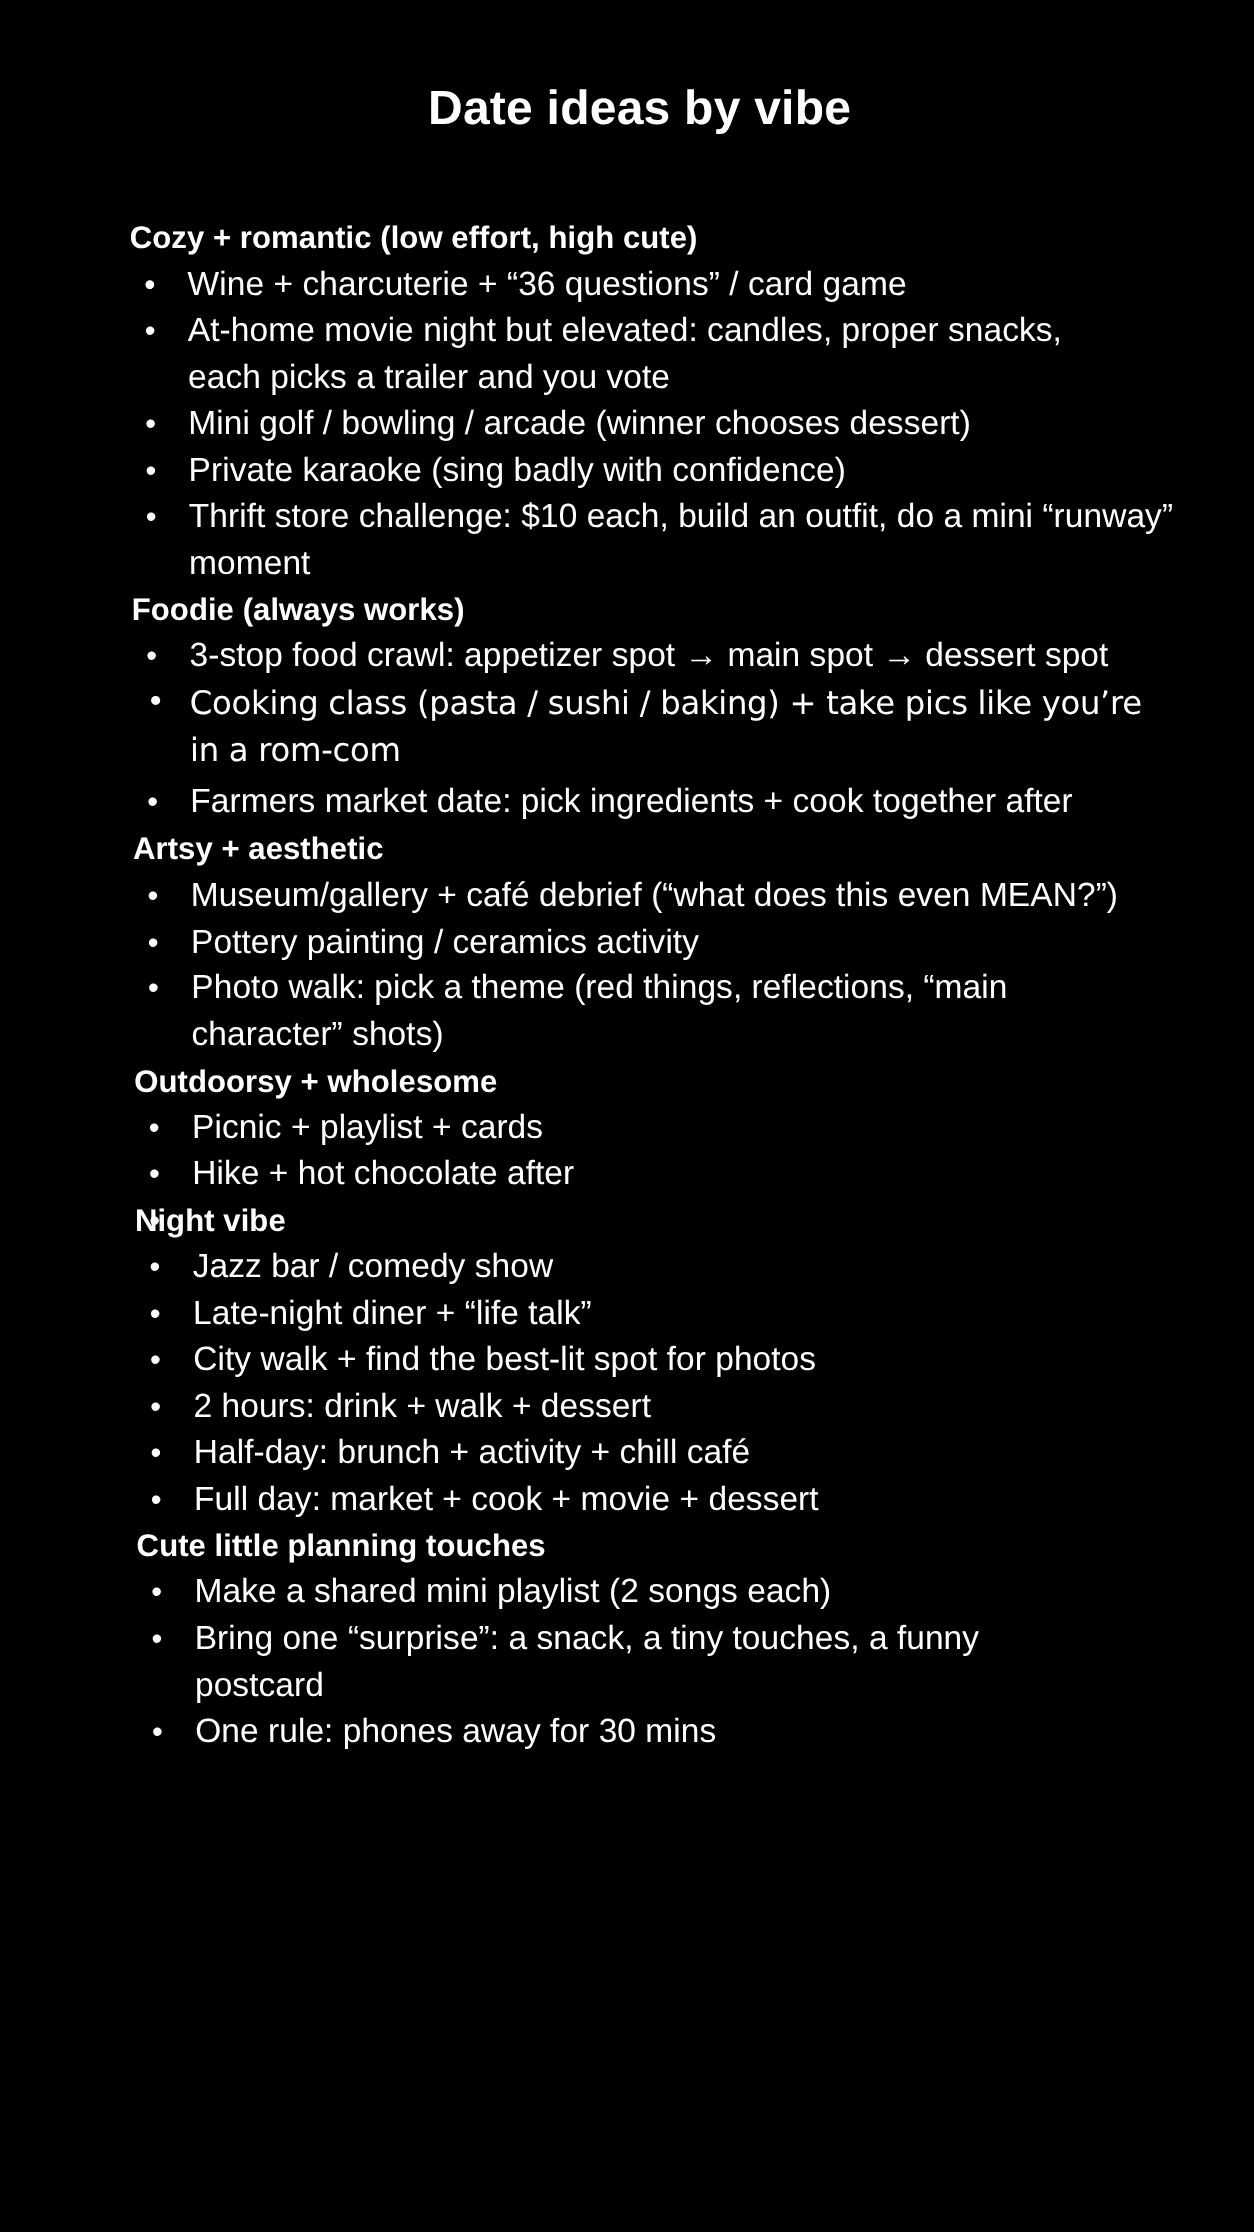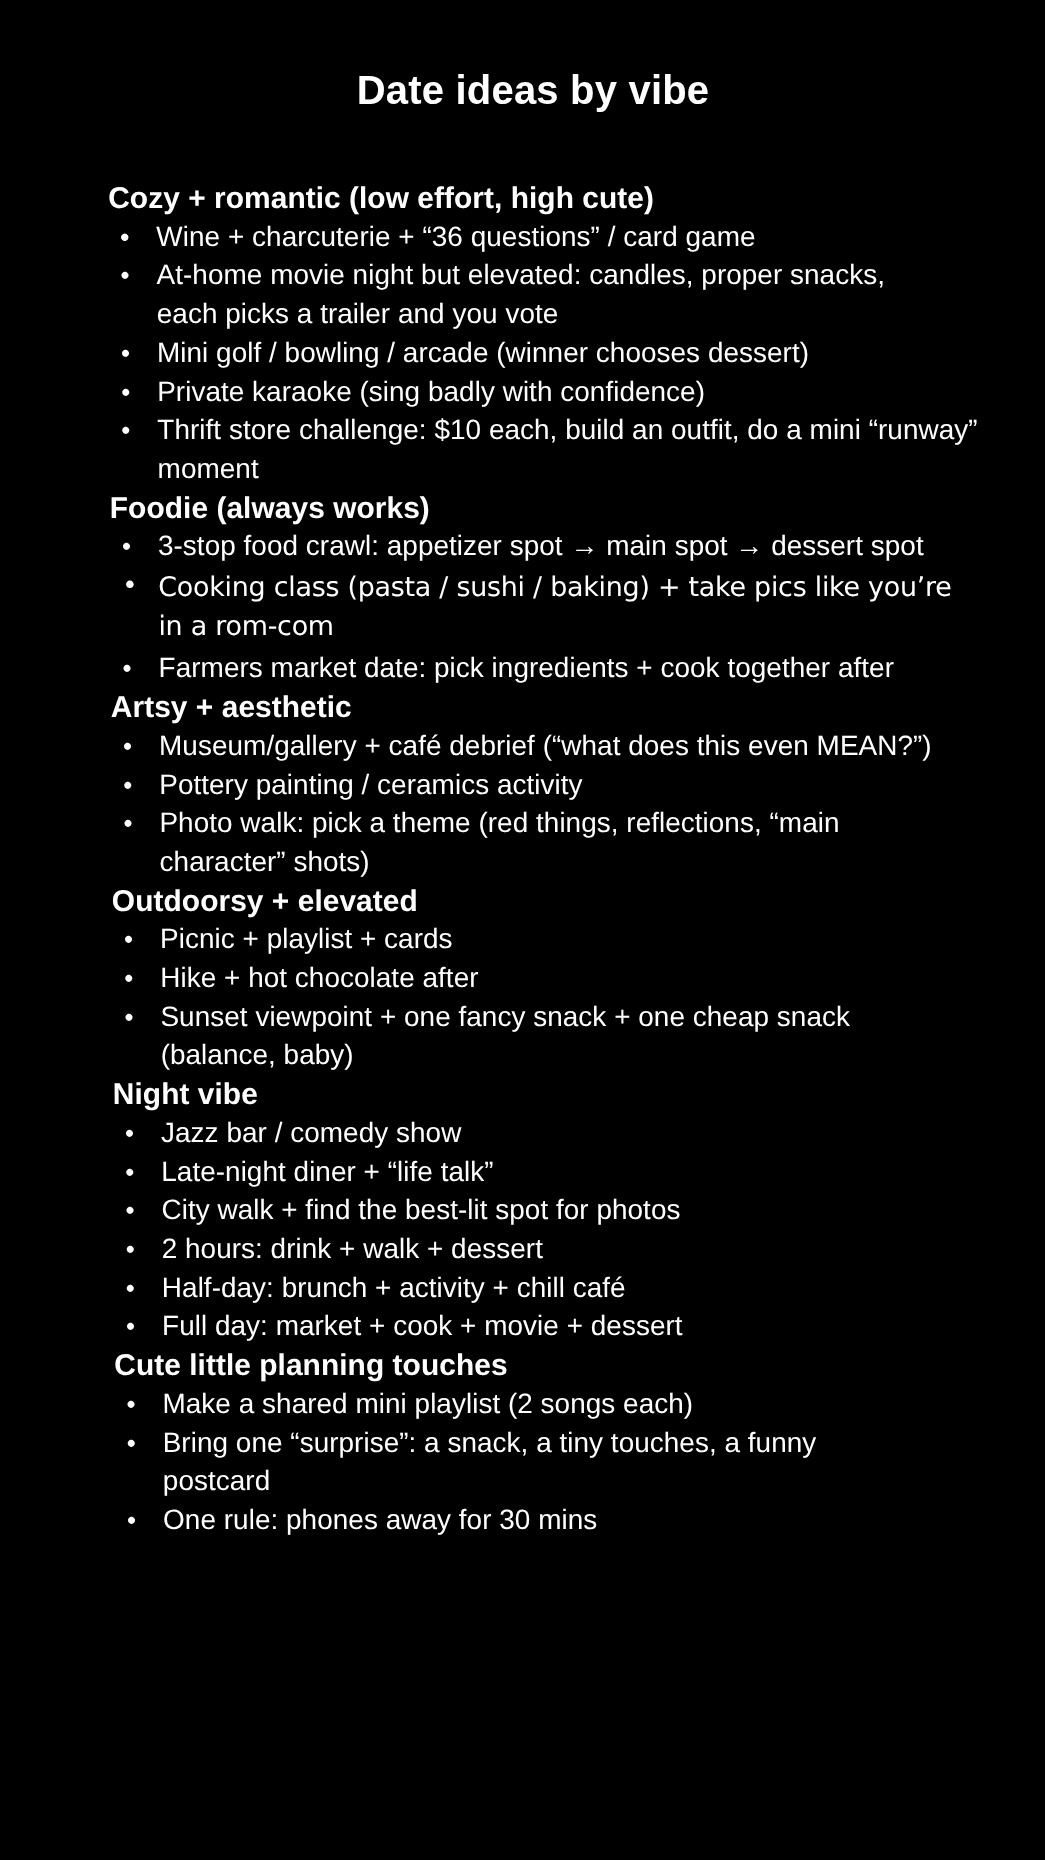--- a/index.html
+++ b/index.html
@@ -30,21 +30,21 @@
     .content {
       position: absolute;
       top: 179px;
       left: 108px;
       width: 880px;
       transform-origin: 0 0;
       transform: skewX(0.3deg);
     }
     .section { margin: 0; }
     .section-heading {
-      font-size: 30px;
+      font-size: 26px;
       font-weight: bold;
       line-height: 38.7px;
       margin: 0;
       white-space: nowrap;
     }
     ul.items {
       list-style: none;
       margin: 0;
       padding: 0;
     }
@@ -107,25 +107,25 @@
   <section class="section">
     <h2 class="section-heading">Artsy + aesthetic</h2>
     <ul class="items">
       <li class="item" style="width:780px"><span class="bullet">•</span><span class="item-text">Museum/gallery + café debrief (“what does this even MEAN?”)</span></li>
       <li class="item"><span class="bullet">•</span><span class="item-text">Pottery painting / ceramics activity</span></li>
       <li class="item" style="width:790px"><span class="bullet">•</span><span class="item-text">Photo walk: pick a theme (red things, reflections, “main character” shots)</span></li>
     </ul>
   </section>
 
   <section class="section">
-    <h2 class="section-heading">Outdoorsy + elevated</h2>
+    <h2 class="section-heading">Outdoorsy + wholesome</h2>
     <ul class="items">
       <li class="item"><span class="bullet">•</span><span class="item-text">Picnic + playlist + cards</span></li>
       <li class="item"><span class="bullet">•</span><span class="item-text">Hike + hot chocolate after</span></li>
-      <li class="item" style="width:790px"><span class="bullet">•</span><span class="item-text">Sunset viewpoint + one fancy snack + one cheap snack (balance, baby)</span></li>
+      <li class="item" style="width:790px"><span class="bullet">•</span></li>
     </ul>
   </section>
 
   <section class="section">
     <h2 class="section-heading">Night vibe</h2>
     <ul class="items">
       <li class="item"><span class="bullet">•</span><span class="item-text">Jazz bar / comedy show</span></li>
       <li class="item"><span class="bullet">•</span><span class="item-text">Late-night diner + “life talk”</span></li>
       <li class="item"><span class="bullet">•</span><span class="item-text">City walk + find the best-lit spot for photos</span></li>
     </ul>

